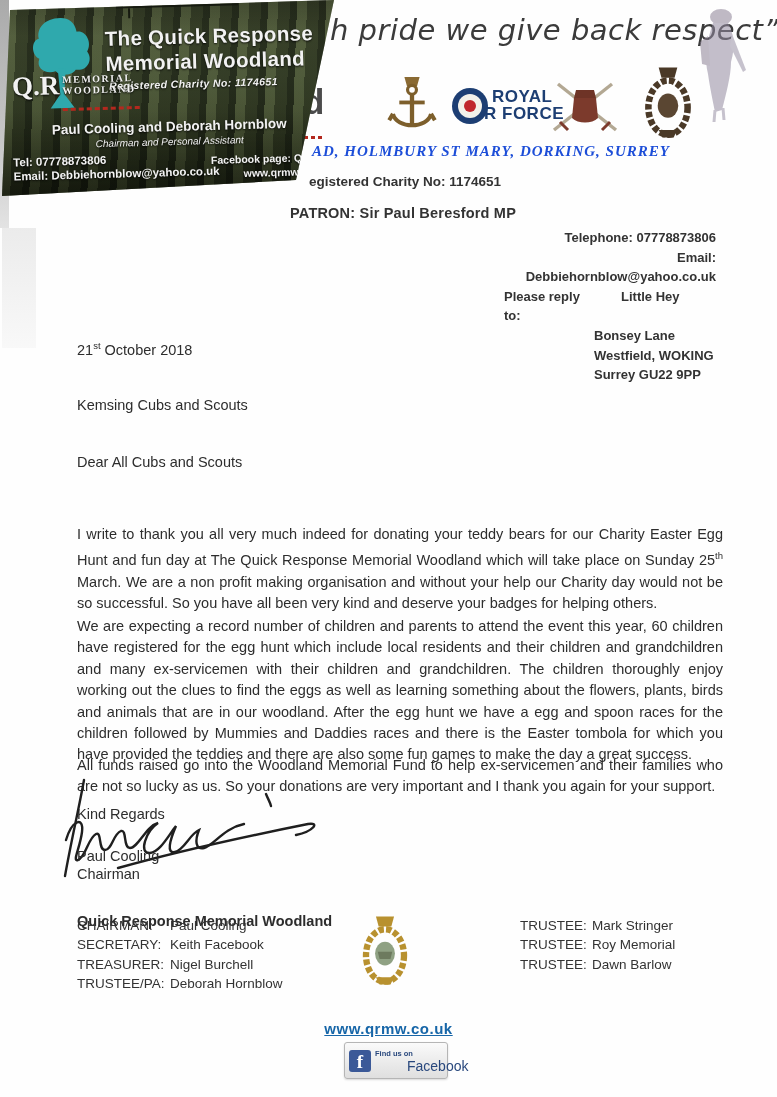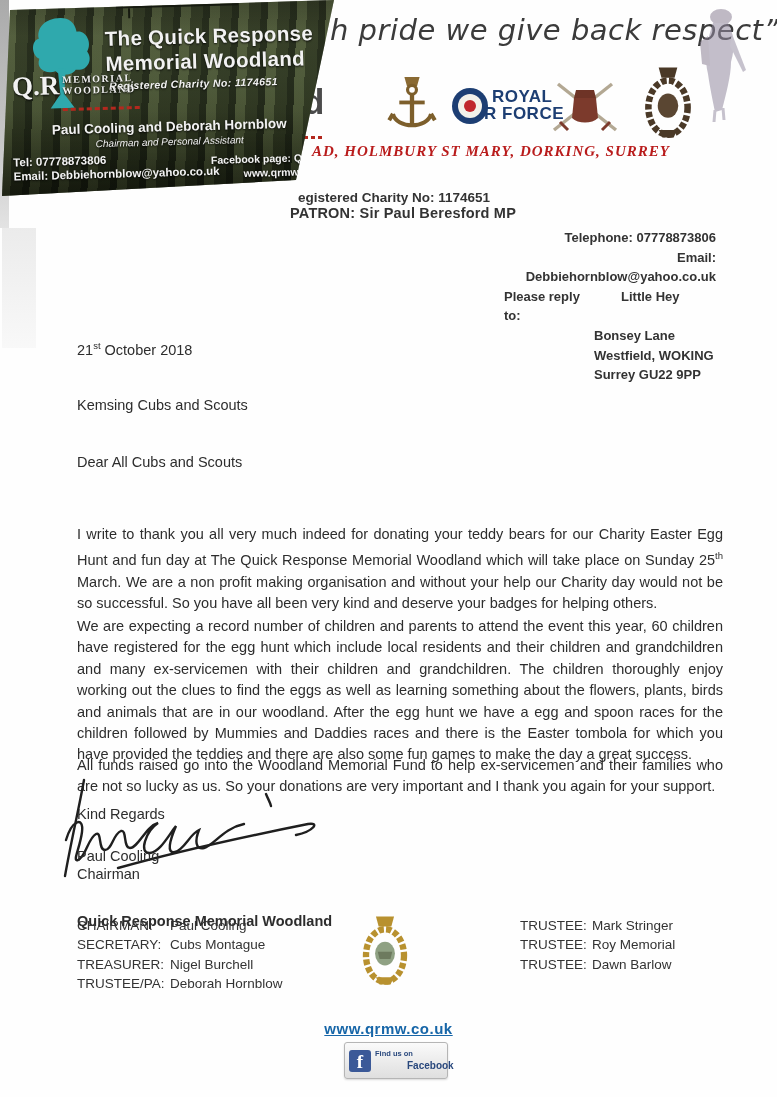--- a/index.html
+++ b/index.html
@@ -33,22 +33,22 @@
   .card-role{left:0;top:133px;width:324px;text-align:center;font-size:10px;font-style:italic;color:#d6d6d6;}
   .card-tel{left:5px;top:149px;font-size:11.5px;font-weight:bold;}
   .card-email{left:5px;top:163px;font-size:11.5px;font-weight:bold;}
   .card-fb{left:160px;top:151px;width:160px;text-align:right;font-size:10.5px;font-weight:bold;line-height:14px;}
   
   .lh-frag-d{left:303px;top:82px;font-size:35px;font-weight:bold;color:#4b4b4b;z-index:1;font-family:"Liberation Sans",sans-serif;}
   .lh-red{left:297px;top:136px;width:26px;height:3px;background:repeating-linear-gradient(90deg,#b3281e 0 4px,transparent 4px 7px);z-index:1;}
   .quote{left:330px;top:13px;width:390px;font-size:29px;color:#3b3b3b;font-style:italic;
          font-family:"DejaVu Sans",sans-serif;letter-spacing:.5px;white-space:nowrap;}
   .address-line{left:312px;top:143px;font-family:"Liberation Serif",serif;font-style:italic;font-weight:bold;
-                font-size:15px;letter-spacing:1px;color:#b91c1c;white-space:nowrap;}
-  .charity-line{left:298px;top:174px;font-size:13.5px;font-weight:bold;color:#333;margin-top:16px;}
+                font-size:15px;letter-spacing:1px;color:#1d4ed8;white-space:nowrap;}
+  .charity-line{left:309px;top:174px;font-size:13.5px;font-weight:bold;color:#333;}
   .patron-line{left:290px;top:205px;font-size:14.5px;font-weight:bold;color:#333;letter-spacing:.2px;}
   
   .raf{left:452px;top:88px;display:flex;align-items:flex-start;}
   .raf-roundel{width:36px;height:36px;border-radius:50%;background:#1d3e73;position:relative;flex:none;}
   .raf-roundel::before{content:"";position:absolute;left:6px;top:6px;width:24px;height:24px;border-radius:50%;background:#f3f1ea;}
   .raf-roundel::after{content:"";position:absolute;left:12px;top:12px;width:12px;height:12px;border-radius:50%;background:#c1272d;}
   .raf-words{margin-left:4px;color:#1d3e73;font-weight:bold;font-size:17px;line-height:17px;letter-spacing:.5px;
              font-stretch:condensed;white-space:nowrap;}
   .raf-words .l2{margin-left:-26px;display:block;}
   
@@ -72,21 +72,21 @@
   
   .site-link{left:0;top:1020px;width:777px;text-align:center;font-size:15px;font-weight:bold;color:#1766a8;
              text-decoration:underline;letter-spacing:.5px;}
   .fb-badge{left:344px;top:1042px;width:94px;height:31px;background:linear-gradient(180deg,#fafafa,#dfdfdf);
             border:1px solid #b5b5b5;border-radius:3px;display:flex;align-items:center;padding:2px 4px;
             box-shadow:0 1px 2px rgba(0,0,0,.15);}
   .fb-f{width:22px;height:22px;background:#3b5998;border-radius:3px;color:#fff;font-weight:bold;
         font-family:"Liberation Serif",serif;font-size:19px;text-align:center;line-height:24px;flex:none;}
   .fb-words{margin-left:4px;color:#29487d;line-height:10px;}
   .fb-words .f1{font-size:7.5px;font-weight:bold;display:block;}
-  .fb-words .f2{font-size:10px;font-weight:bold;display:block;line-height:14px;padding-left:32px;}
+  .fb-words .f2{font-size:14px;font-weight:normal;display:block;line-height:14px;padding-left:32px;}
 </style>
 </head>
 <body>
 
 <div class="page">
 
   <div class="abs scan-left"></div>
   <div class="abs scan-left2"></div>
 
   <div class="abs lh-frag-d">d</div>
@@ -207,21 +207,21 @@
   <div class="abs sig-block" style="top:866px;">Chairman</div>
   <div class="abs sig-block" style="top:884px;font-weight:bold;margin-top:29px;">Quick Response Memorial Woodland</div>
 
   <div class="abs officers off-left">
     <div class="row">
       <span class="lbl">CHAIRMAN:</span>
       <span>Paul Cooling</span>
       </div>
     <div class="row">
       <span class="lbl">SECRETARY:</span>
-      <span>Cubs Montague</span>
+      <span>Keith Facebook</span>
       </div>
     <div class="row">
       <span class="lbl">TREASURER:</span>
       <span>Nigel Burchell</span>
       </div>
     <div class="row">
       <span class="lbl">TRUSTEE/PA:</span>
       <span>Deborah Hornblow</span>
       </div>
   </div>

